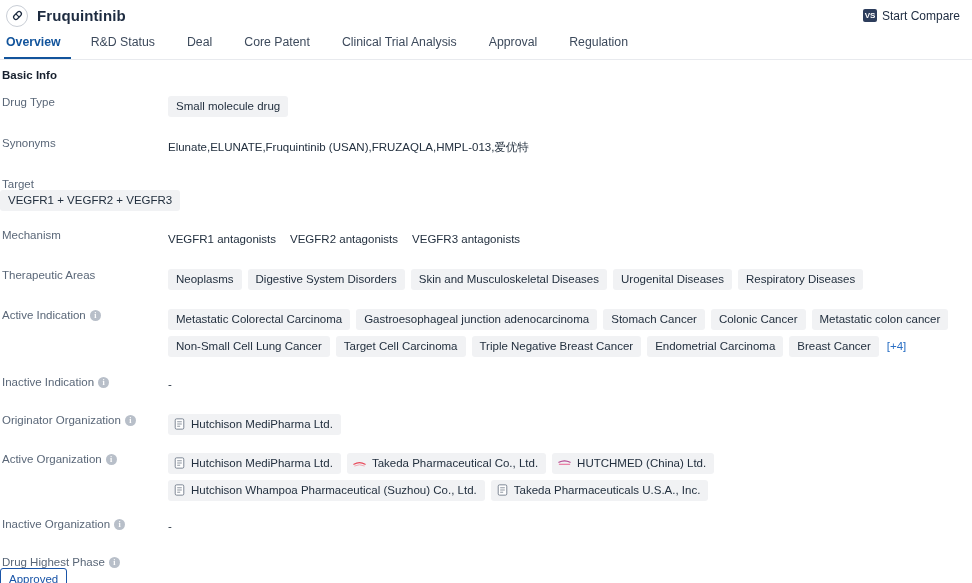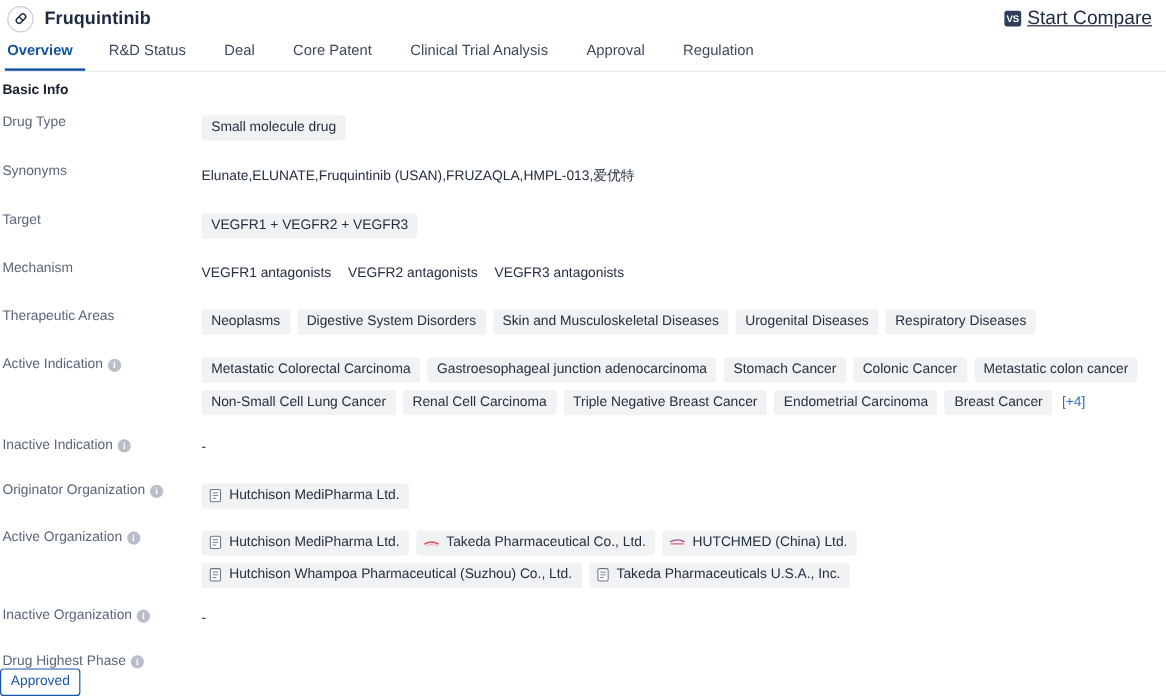--- a/index.html
+++ b/index.html
@@ -50,23 +50,22 @@
     border-radius: 2px;
     color: #ffffff;
     font-size: 8px;
     font-weight: bold;
     line-height: 13px;
     text-align: center;
     letter-spacing: -0.2px;
     flex: none;
   }
   .compare-label {
-    font-size: 16px;
+    font-size: 12px;
     color: #1d2b40;
-    text-decoration: underline;
   }
 
   
   .tabbar {
     position: relative;
     height: 29px;
     display: flex;
     align-items: flex-start;
     gap: 0;
     padding: 0 0 0 2px;
@@ -201,21 +200,21 @@
   }
   .logo-mark {
     width: 13px; height: 8px;
     flex: none;
     display: block;
   }
 
   
   .r-drugtype      { margin-top: 10px; }
   .r-synonyms      { margin-top: 19px; }
-  .r-target        { margin-top: 19px; }
+  .r-target        { margin-top: 19px; flex-direction: column; }
   .r-mechanism     { margin-top: 18px; }
   .r-therapeutic   { margin-top: 18px; }
   .r-activeind     { margin-top: 18px; }
   .r-inactiveind   { margin-top: 19px; }
   .r-originator    { margin-top: 16px; }
   .r-activeorg     { margin-top: 17px; }
   .r-inactiveorg   { margin-top: 17px; }
   .r-phase         { margin-top: 16px; flex-direction: column; }
 </style>
 </head>
@@ -312,21 +311,21 @@
       <span>Active Indication</span>
       <span class="info-icon">i</span>
     </div>
     <div class="row-value">
       <span class="tag">Metastatic Colorectal Carcinoma</span>
       <span class="tag">Gastroesophageal junction adenocarcinoma</span>
       <span class="tag">Stomach Cancer</span>
       <span class="tag">Colonic Cancer</span>
       <span class="tag">Metastatic colon cancer</span>
       <span class="tag">Non-Small Cell Lung Cancer</span>
-      <span class="tag">Renal Cell Carcinoma</span>
+      <span class="tag">Target Cell Carcinoma</span>
       <span class="tag">Triple Negative Breast Cancer</span>
       <span class="tag">Endometrial Carcinoma</span>
       <span class="tag">Breast Cancer</span>
       <span class="more-link">[+4]</span>
     </div>
   </div>
 
   <div class="row r-inactiveind">
     <div class="row-label">
       <span>Inactive Indication</span>

